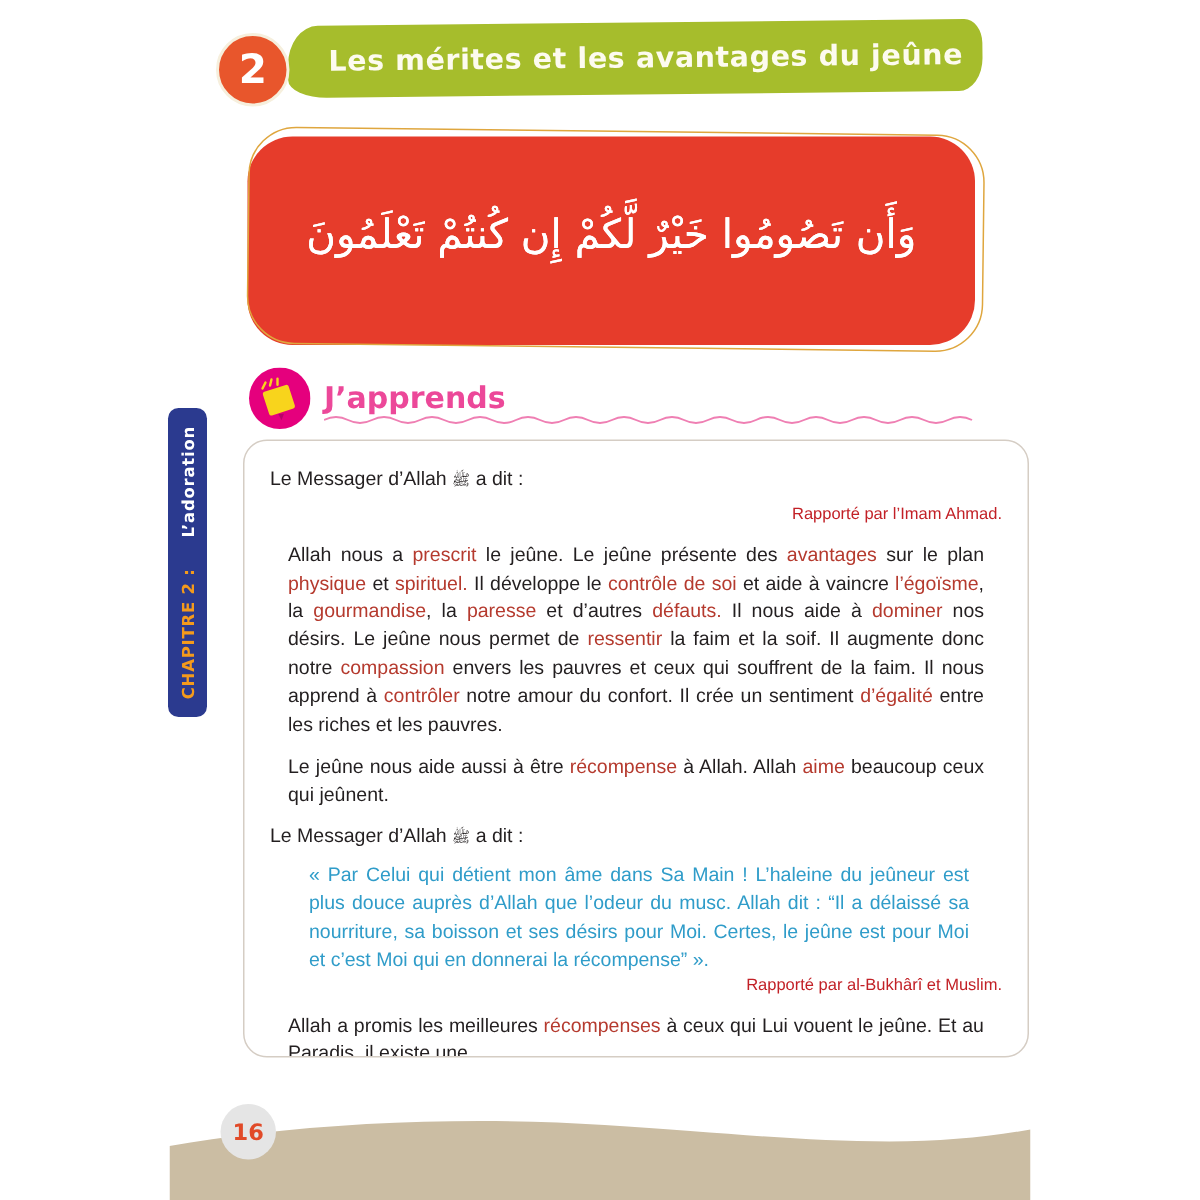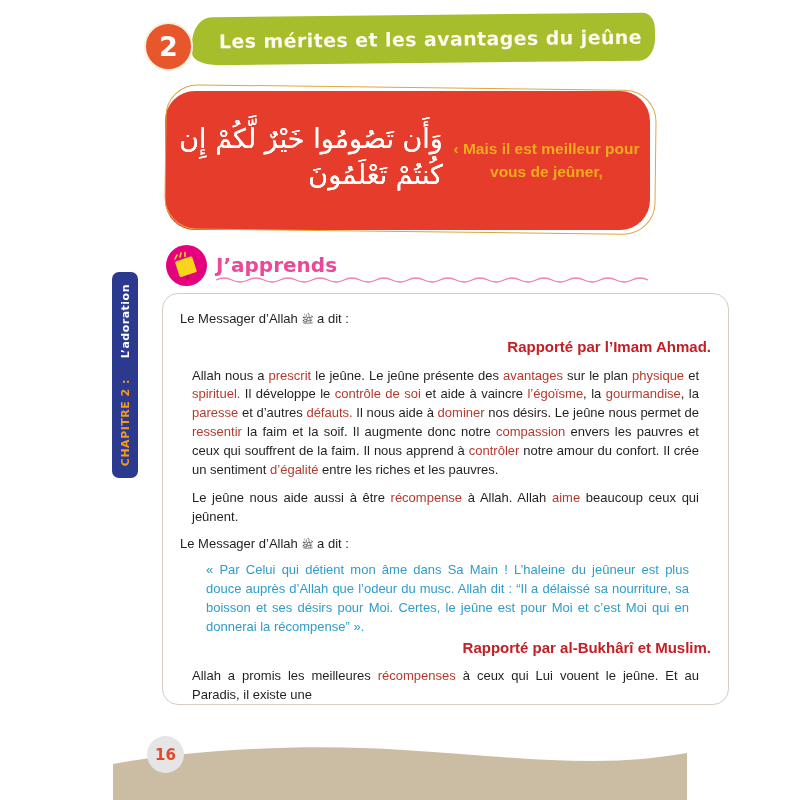--- a/index.html
+++ b/index.html
@@ -26,21 +26,21 @@
     background:#e8562c; border:2px solid #f6efdd; border-radius:50%;
     display:flex; align-items:center; justify-content:center;
     color:#fff; font-family:"DejaVu Sans", sans-serif; font-weight:bold; font-size:27px;
     z-index:3;
   }
 
   
   .quran-box {
     position:absolute; left:165px; top:91px; width:485px; height:139px;
     background:#e63c2b; border-radius:30px;
-    display:flex; flex-direction:row; align-items:center; justify-content:center;
+    display:flex; flex-direction:column; align-items:center; justify-content:center;
     z-index:2;
   }
   .quran-box::before {
     content:""; position:absolute; inset:-3px;
     border:1.5px solid #dfa63e; border-radius:32px;
     transform:rotate(0.7deg) translate(3px,-1px);
     pointer-events:none;
   }
   .arabic {
     direction:rtl; color:#ffffff; font-family:"DejaVu Sans", sans-serif;
@@ -56,35 +56,35 @@
   .section-head { position:absolute; left:166px; top:244px; width:484px; height:44px; }
   .japprends-icon { position:absolute; left:0; top:1px; width:41px; height:41px; }
   .section-title {
     position:absolute; left:50px; top:9px; font-size:20px; font-weight:bold;
     color:#ec4899; font-family:"DejaVu Sans", sans-serif;
   }
   .wavy { position:absolute; left:50px; top:31px; }
 
   
   .content-box {
-    position:absolute; left:162px; top:293px; width:567px; height:412px;
+    position:absolute; left:162px; top:293px; width:524px; height:412px;
     border:1.5px solid #d5cdc4; border-radius:16px;
     padding:13px 17px 10px 17px; overflow:hidden;
     font-size:13px; line-height:1.45;
   }
   .blk { margin-bottom:5px; }
   .blk.lead { margin:3px 0 7px 0; }
   .blk.para { text-align:justify; margin:9px 12px; }
   .kw { color:#b53a2e; }
   .pbuh { font-size:10px; color:#231f20; }
   .blk.quote { color:#2f9cc9; margin:2px 0 0 0; }
   .blk.quote.center { text-align:center; padding:0 8px; }
   .blk.quote.justify { text-align:justify; padding:0 22px 0 26px; }
   .blk.attribution {
-    text-align:right; color:#c22026; font-size:15px; font-weight:bold;
+    text-align:right; color:#c22026; font-size:11px; font-weight:normal;
     margin:0 0 6px 0;
   }
 
   
   .sidebar-tab {
     position:absolute; left:112px; top:272px; width:26px; height:206px;
     background:#2b3a8f; border-radius:7px;
     display:flex; flex-direction:column; align-items:center; justify-content:space-between;
     padding:12px 0;
   }
@@ -112,21 +112,20 @@
 <div class="page">
 
   <div class="title-banner">
     <span>Les mérites et les avantages du jeûne</span>
   </div>
   <div class="chapter-circle">2</div>
 
   <div class="quran-box">
     <div class="arabic">وَأَن تَصُومُوا خَيْرٌ لَّكُمْ إِن كُنتُمْ تَعْلَمُونَ</div>
     <div class="translation">
-      <div>‹ Mais il est meilleur pour vous de jeûner,</div>
     </div>
   </div>
 
   <div class="section-head">
     <div class="japprends-icon">
       <svg width="41" height="41" viewBox="0 0 41 41">
         <circle cx="20.5" cy="20.5" r="20.5" fill="#e5007d"></circle>
         <g stroke="#f8d41c" stroke-width="1.6" stroke-linecap="round">
           <line x1="11" y1="10" x2="9" y2="14"></line>
           <line x1="15" y1="8" x2="14" y2="12"></line>

